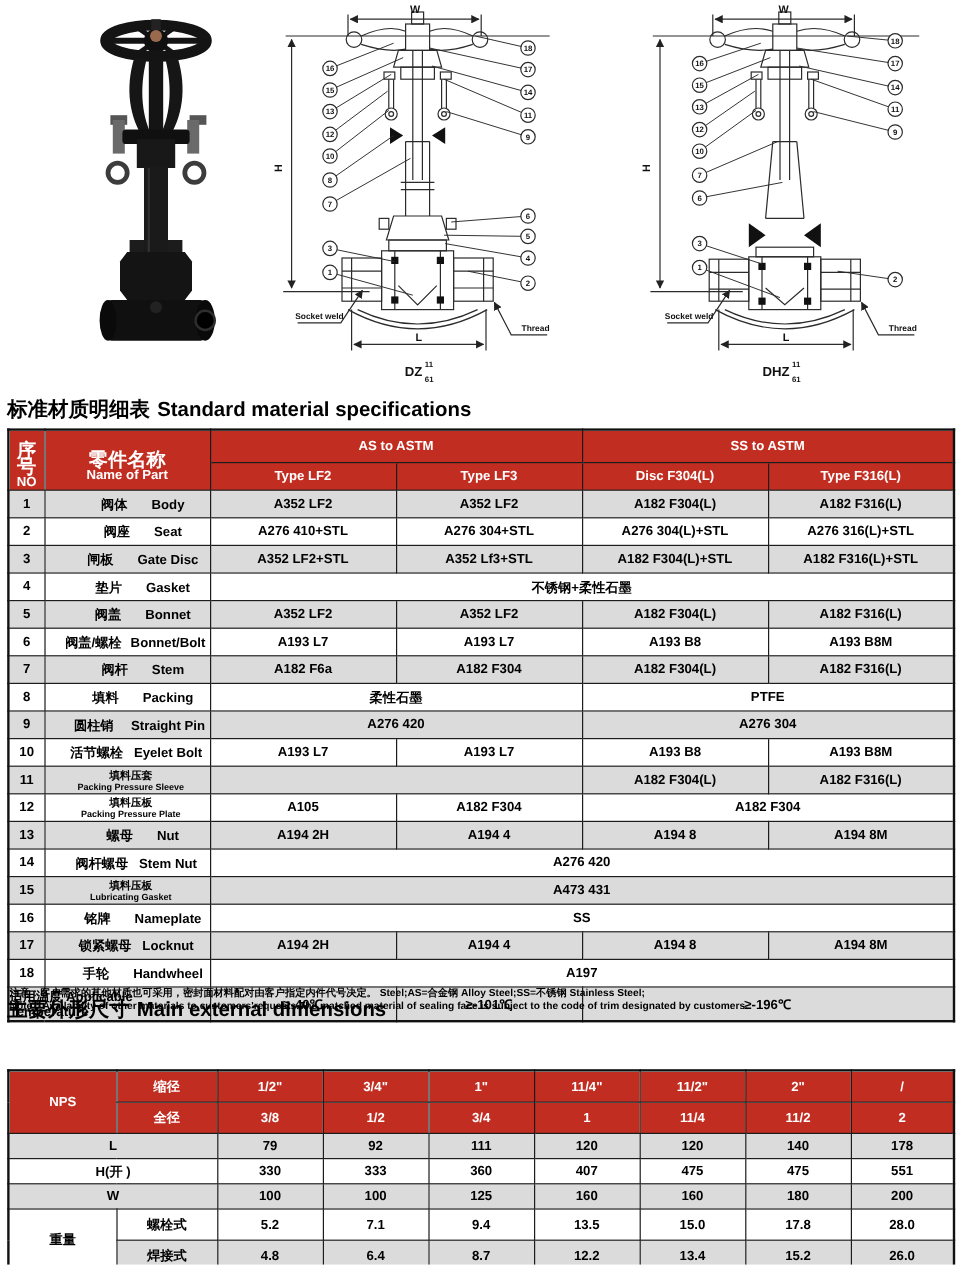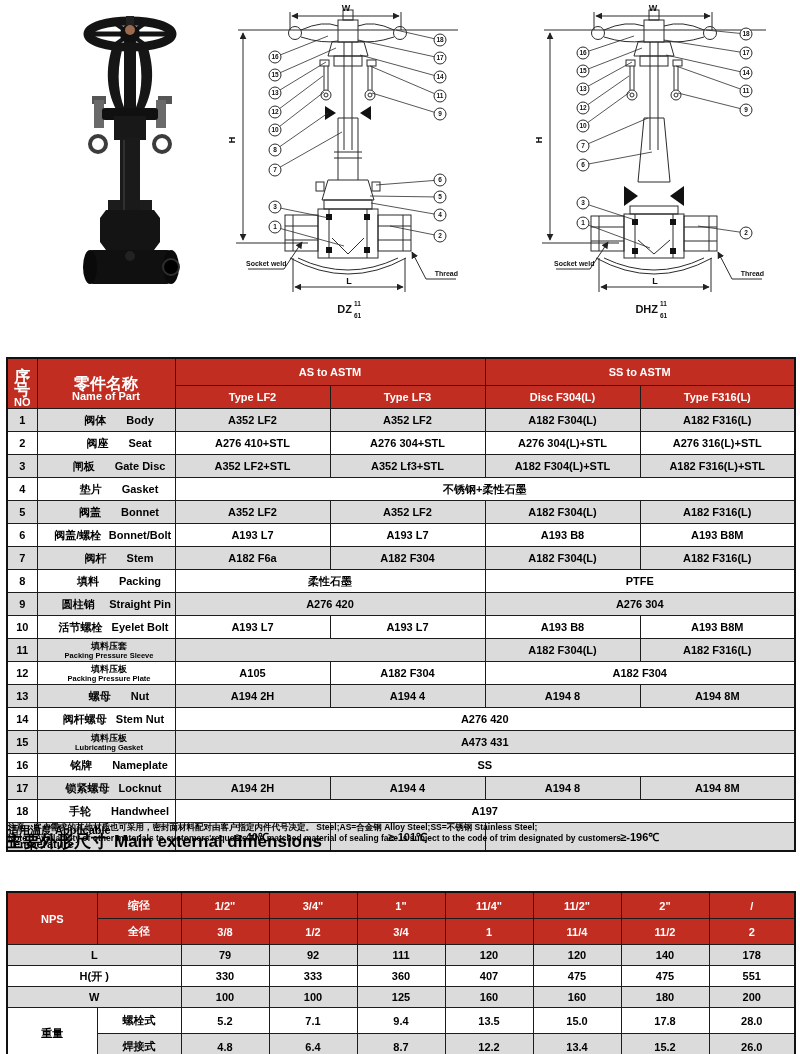--- a/index.html
+++ b/index.html
@@ -337,20 +337,23 @@
         <text x="222" y="93.4" text-anchor="middle" style="font:bold 6.5px &quot;Liberation Sans&quot;,sans-serif;fill:#111">11</text>
         <line x1="222" y1="110" x2="154" y2="93" stroke="#2b2b2b" stroke-width="0.8"></line>
         <circle cx="222" cy="110" r="6" fill="#fff" stroke="#2b2b2b"></circle>
         <text x="222" y="112.4" text-anchor="middle" style="font:bold 6.5px &quot;Liberation Sans&quot;,sans-serif;fill:#111">9</text>
         <line x1="222" y1="233" x2="174" y2="226" stroke="#2b2b2b" stroke-width="0.8"></line>
         <circle cx="222" cy="233" r="6" fill="#fff" stroke="#2b2b2b"></circle>
         <text x="222" y="235.4" text-anchor="middle" style="font:bold 6.5px &quot;Liberation Sans&quot;,sans-serif;fill:#111">2</text>
       </g>
   </svg>
 
+  <div class="sec-title" style="top:330px">
+    <span class="zh">标准材质明细表</span><span class="en">Standard material specifications</span>
+  </div>
 
   <table class="mat-table">
     <colgroup>
       <col style="width:30px">
         <col style="width:138px">
       <col style="width:155px">
         <col style="width:155px">
         <col style="width:155px">
         <col style="width:155px">
     </colgroup>

